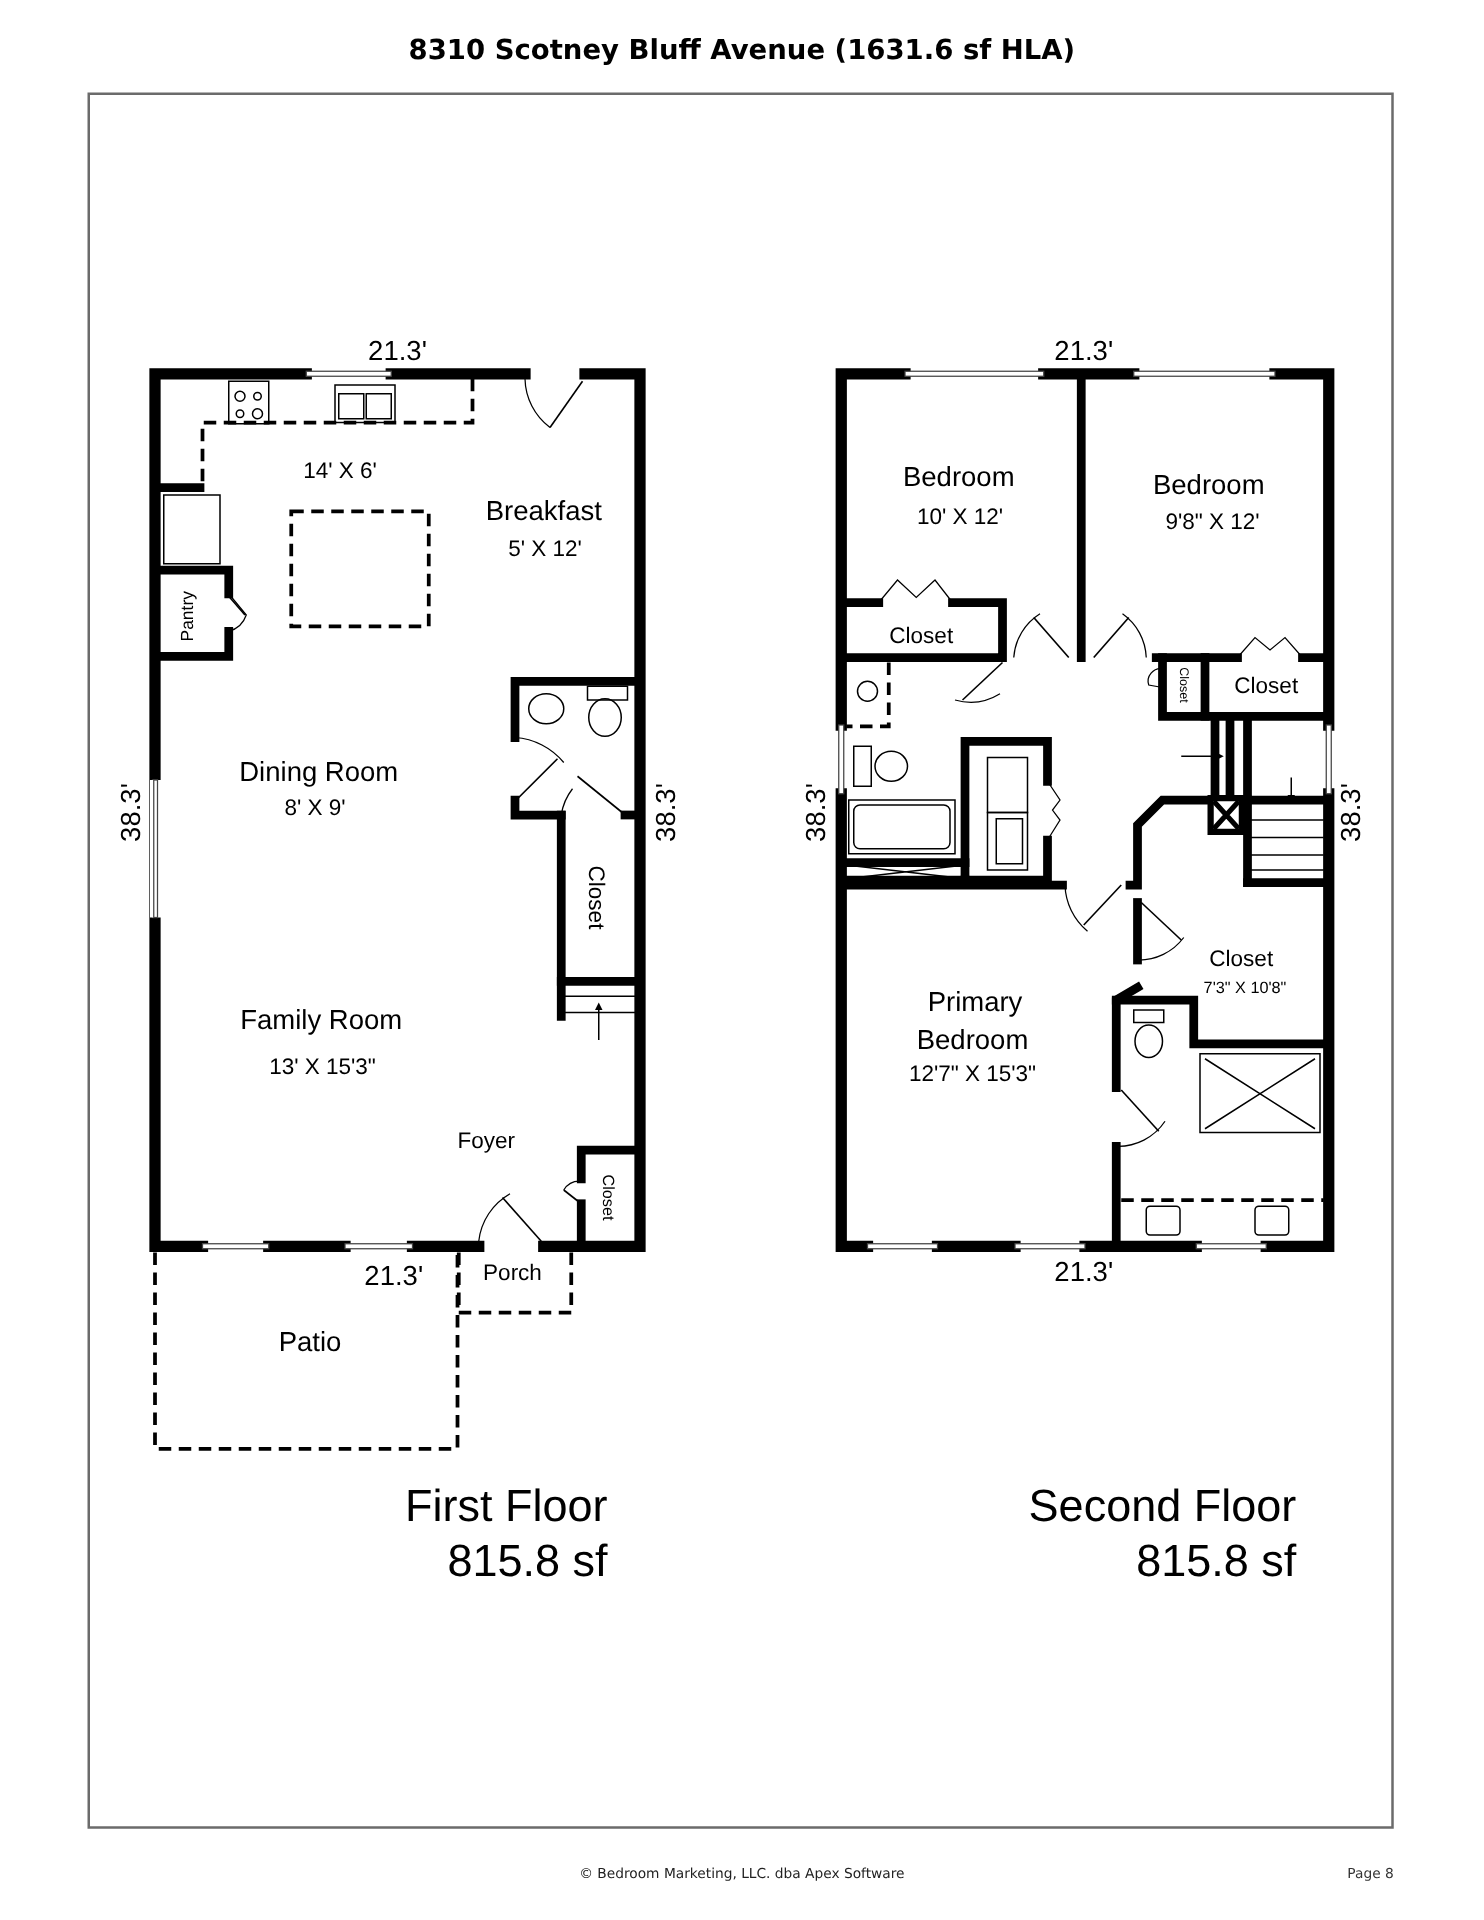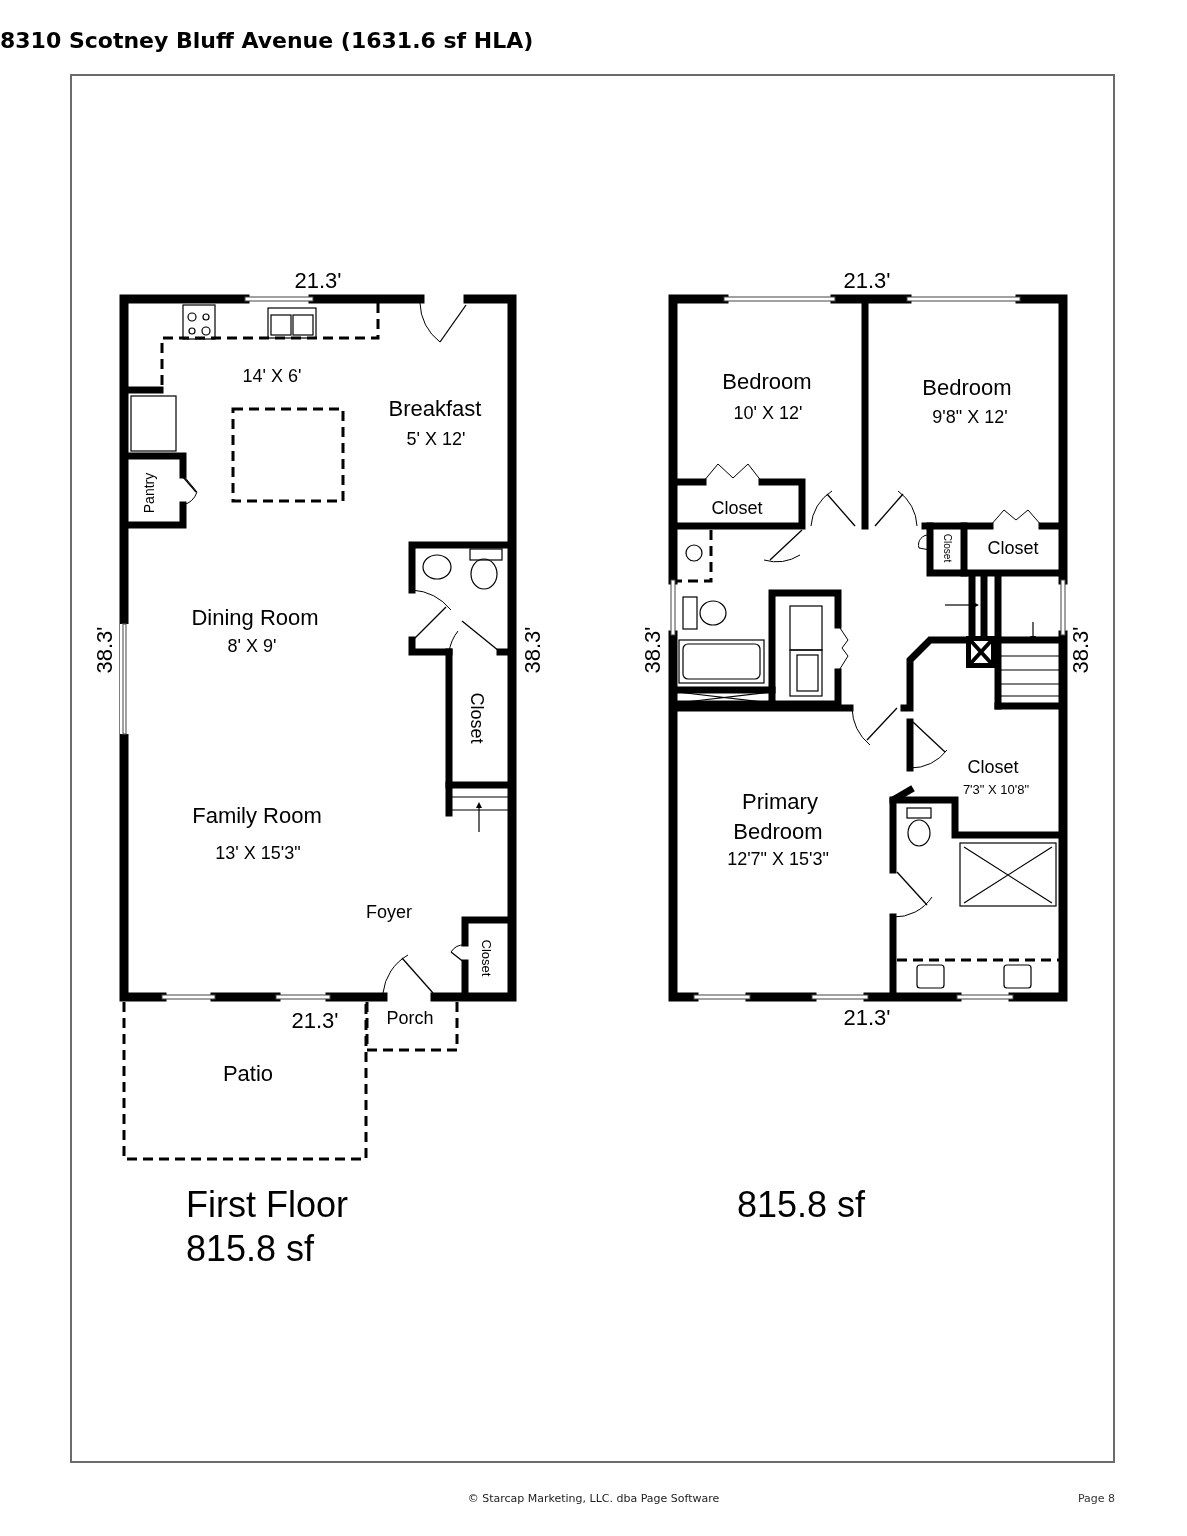--- a/index.html
+++ b/index.html
@@ -1,27 +1,27 @@
 <!DOCTYPE html>
 <html><head>
 <meta charset="utf-8">
 <style>
   html, body { margin:0; padding:0; background:#ffffff; }
   body { width:1187px; height:1536px; position:relative; overflow:hidden;
          font-family:"Liberation Sans", sans-serif; color:#000; }
-  .title { position:absolute; left:0; top:28px; width:1187px; text-align:left;
+  .title { position:absolute; left:0; top:28px; width:1187px; text-align:center;
            font-family:"DejaVu Sans", sans-serif; font-weight:bold; font-size:22px; }
   .frame { position:absolute; left:70px; top:74px; width:1045px; height:1389px;
            border:2px solid #6b6b6b; box-sizing:border-box; }
   svg.plan { position:absolute; left:0; top:0; }
   .footer-copy { position:absolute; top:1492px; left:0; width:1187px; text-align:center;
                  font-family:"DejaVu Sans", sans-serif; font-size:11px; color:#222; }
   .footer-page { position:absolute; top:1492px; right:72px;
                  font-family:"DejaVu Sans", sans-serif; font-size:11px; color:#333; }
-  .floor-label { position:absolute; text-align:left; font-size:36px; line-height:44px; }
+  .floor-label { position:absolute; text-align:right; font-size:36px; line-height:44px; }
   text { font-family:"Liberation Sans", sans-serif; fill:#000; }
   .wall { fill:none; stroke:#000; stroke-width:9; stroke-linejoin:miter; stroke-linecap:square; }
   .iwall { fill:none; stroke:#000; stroke-width:7; stroke-linecap:square; }
   .dash { fill:none; stroke:#000; stroke-width:3; stroke-dasharray:10 6; }
   .thin { fill:none; stroke:#000; stroke-width:1.2; }
   .win { fill:#fff; stroke:#444; stroke-width:1; }
   .door { fill:none; stroke:#000; stroke-width:1; }
   .doorleaf { fill:#fff; stroke:#000; stroke-width:1.3; }
 </style>
 </head>
@@ -232,17 +232,18 @@
     <text x="778" y="839" font-size="22" text-anchor="middle">Bedroom</text>
     <text x="778" y="865" font-size="18" text-anchor="middle">12'7" X 15'3"</text>
   </g>
 </svg>
 
 <div class="floor-label" style="left:186px; top:1183px; width:300px;">
   <div>First Floor</div>
   <div>815.8 sf</div>
 </div>
 <div class="floor-label" style="left:737px; top:1183px; width:300px;">
+  <div>Second Floor</div>
   <div>815.8 sf</div>
 </div>
 
-<div class="footer-copy">© Starcap Marketing, LLC. dba Page Software</div>
+<div class="footer-copy">© Bedroom Marketing, LLC. dba Apex Software</div>
 <div class="footer-page">Page 8</div>
 
 </body></html>

